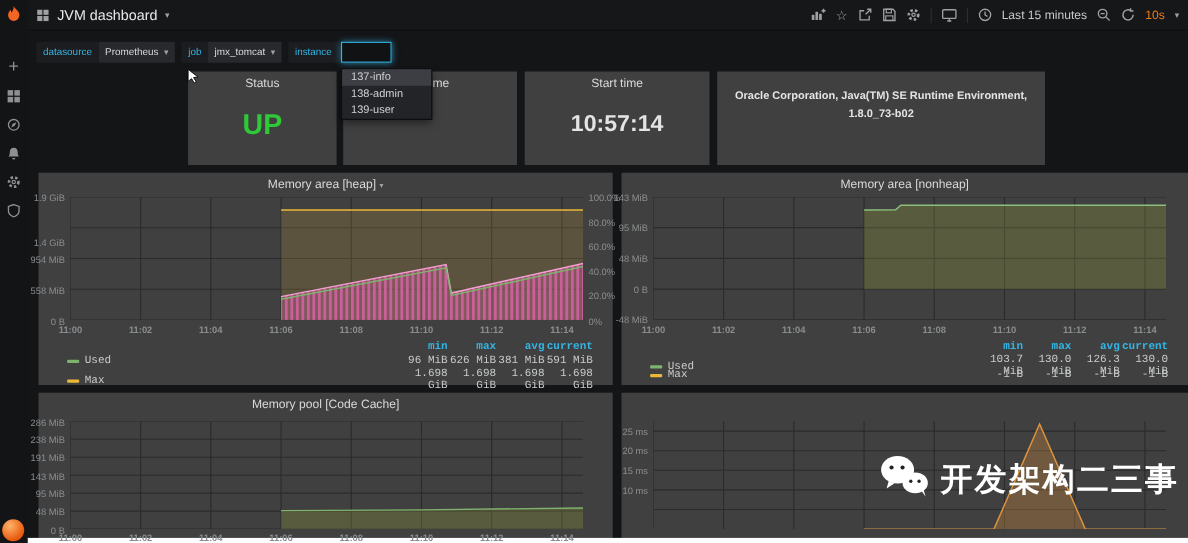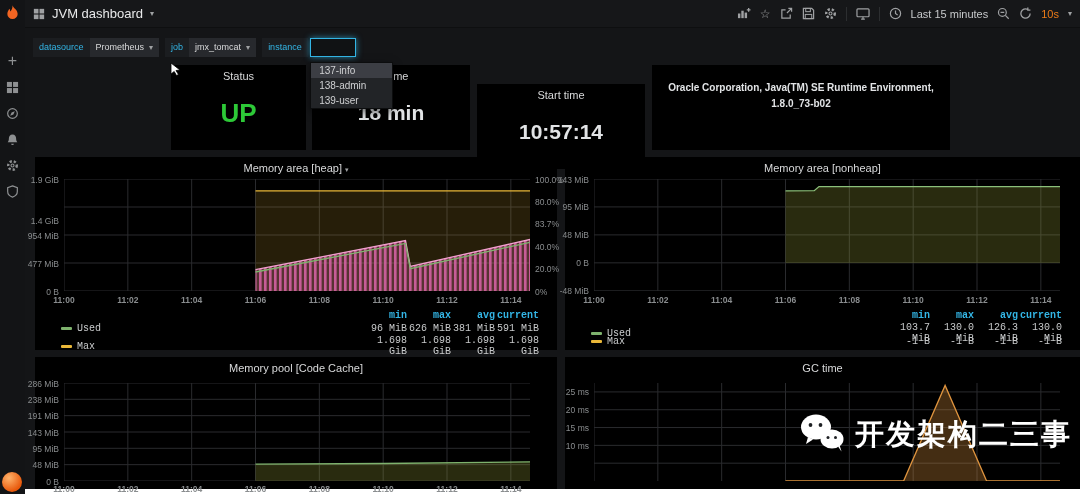--- a/index.html
+++ b/index.html
@@ -32,21 +32,21 @@
   .chip-label { background: #1b1d20; color: #33b5e5; font-size: 9px; height: 19px; line-height: 19px; padding: 0 6px; }
   .chip-value { background: #27292d; color: #d8d9da; font-size: 9px; height: 19px; line-height: 19px; padding: 0 6px; cursor: pointer; display: flex; align-items: center; gap: 5px; }
   .instance-wrap { position: relative; display: flex; align-items: center; gap: 2px; }
   .instance-input { width: 46px; height: 19px; background: #101214; border: 1px solid #33b5e5;
     box-shadow: 0 0 6px rgba(51,181,229,.7); color: #d8d9da; font-size: 10px; padding: 0 4px; outline: none; }
   .var-dropdown { position: absolute; left: 48px; top: 24px; width: 83px; background: #222427;
     border: 1px solid #0c0d0e; box-shadow: 0 3px 8px rgba(0,0,0,.55); z-index: 65; }
   .dd-item { font-size: 10px; color: #cfd0d2; padding: 2px 8px; height: 15px; line-height: 12px; cursor: pointer; }
   .dd-item.active { background: #3c3e44; }
   
-  .panel { position: absolute; background: #000000; }
+  .panel { position: absolute; background: #404040; }
   .panel-title { text-align: center; font-size: 11px; color: #d8d9da; padding-top: 5px; font-weight: 500; cursor: pointer; }
   .title-caret { font-size: 7px; color: #9fa1a3; margin-left: 3px; }
   .stat-value { text-align: center; font-weight: bold; }
   .status-val { font-size: 26px; color: #2dc937; margin-top: 16px; }
   .big-val { font-size: 21px; color: #e2e4e6; margin-top: 19px; }
   .jvm-val { font-size: 10px; font-weight: bold; color: #e2e4e6; margin-top: 15px; padding: 0 10px; line-height: 1.55; text-align: center; }
   
   .plot { position: absolute; cursor: crosshair; }
   .plot svg { width: 100%; height: 100%; display: block; }
   .y-left, .y-right { position: absolute; }
@@ -228,37 +228,36 @@
     </div>
   </div>
 </div>
 
 <div class="panel" style="left:171px;top:65px;width:135px;height:85px;">
   <div class="panel-title">Status</div>
   <div class="stat-value status-val">UP</div>
 </div>
 <div class="panel" style="left:312px;top:65px;width:158px;height:85px;">
   <div class="panel-title">Uptime</div>
-  <div class="stat-value big-val">18 min</div>
-</div>
-<div class="panel" style="left:477px;top:65px;width:168px;height:85px;margin-top:19px;">
+</div>
+<div class="panel" style="left:477px;top:65px;width:168px;height:85px;">
   <div class="panel-title">Start time</div>
   <div class="stat-value big-val">10:57:14</div>
 </div>
 <div class="panel" style="left:652px;top:65px;width:298px;height:85px;">
   <div class="jvm-val">Oracle Corporation, Java(TM) SE Runtime Environment, 1.8.0_73-b02</div>
 </div>
 
 <div class="panel" style="left:35px;top:157px;width:522px;height:193px;">
   <div class="panel-title"><span>Memory area [heap]</span><span class="title-caret">▾</span></div>
   <div class="y-left" style="left:0;top:22px;width:27px;height:112px;">
       <div class="tick" style="top: -4.5px;">1.9 GiB</div>
       <div class="tick" style="top: 17px; margin-top: 20px;">1.4 GiB</div>
       <div class="tick" style="top: 51.5px; padding-left: 28px;">954 MiB</div>
-      <div class="tick" style="top: 79.5px;">477 MiB</div>
+      <div class="tick" style="top: 79.5px;">558 MiB</div>
       <div class="tick" style="top: 107.5px;">0 B</div>
     </div>
   <div class="plot" style="left:29px;top:22px;width:466px;height:112px;">
     <svg class="plot-svg" preserveAspectRatio="none" viewBox="0 0 466 112">
         <line x1="0" y1="0" x2="0" y2="112" stroke="#2a2b2e" stroke-width="1"></line>
         <line x1="63.83561643835616" y1="0" x2="63.83561643835616" y2="112" stroke="#2a2b2e" stroke-width="1"></line>
         <line x1="127.67123287671232" y1="0" x2="127.67123287671232" y2="112" stroke="#2a2b2e" stroke-width="1"></line>
         <line x1="191.5068493150685" y1="0" x2="191.5068493150685" y2="112" stroke="#2a2b2e" stroke-width="1"></line>
         <line x1="255.34246575342465" y1="0" x2="255.34246575342465" y2="112" stroke="#2a2b2e" stroke-width="1"></line>
         <line x1="319.1780821917808" y1="0" x2="319.1780821917808" y2="112" stroke="#2a2b2e" stroke-width="1"></line>
@@ -272,21 +271,21 @@
         <polygon points="191.5,11.9 466.0,11.9 466.0,112.0 191.5,112.0" fill="rgba(234,184,57,0.16)" stroke="none"></polygon>
         <polyline points="191.5,11.9 466.0,11.9" fill="none" stroke="#eab839" stroke-width="1.3"></polyline>
         <polygon points="191.5,90.7 341.5,61.6 346.3,87.4 466.0,60.5 466.0,112.0 191.5,112.0" fill="url(#pinkStripes)" stroke="none"></polygon>
         <polyline points="191.5,90.7 341.5,61.6 346.3,87.4 466.0,60.5" fill="none" stroke="#f2a0cf" stroke-width="1.3"></polyline>
         <polyline points="191.5,93.0 341.5,64.4 346.3,89.6 466.0,63.3" fill="none" stroke="#7eb26d" stroke-width="1.3"></polyline>
       </svg>
   </div>
   <div class="y-right" style="left:497px;top:22px;width:25px;height:112px;">
       <div class="tick" style="top: -4.5px;">100.0%</div>
       <div class="tick" style="top: 17.9px;">80.0%</div>
-      <div class="tick" style="top: 40.3px;">83.7%</div>
+      <div class="tick" style="top: 40.3px;">60.0%</div>
       <div class="tick" style="top: 62.7px;">40.0%</div>
       <div class="tick" style="top: 85.1px;">20.0%</div>
       <div class="tick" style="top: 107.5px;">0%</div>
     </div>
   <div class="x-axis" style="left:29px;top:138px;width:466px;">
       <div class="xtick" style="left: -15px;">11:00</div>
       <div class="xtick" style="left: 48.8356px;">11:02</div>
       <div class="xtick" style="left: 112.671px;">11:04</div>
       <div class="xtick" style="left: 176.507px;">11:06</div>
       <div class="xtick" style="left: 240.342px;">11:08</div>
@@ -432,21 +431,20 @@
       <div class="xtick" style="left: 112.671px;">11:04</div>
       <div class="xtick" style="left: 176.507px;">11:06</div>
       <div class="xtick" style="left: 240.342px;">11:08</div>
       <div class="xtick" style="left: 304.178px;">11:10</div>
       <div class="xtick" style="left: 368.014px;">11:12</div>
       <div class="xtick" style="left: 431.849px;">11:14</div>
     </div>
 </div>
 
 <div class="panel" style="left:565px;top:357px;width:515px;height:137px;">
-  <div class="panel-title">GC time</div>
   <div class="y-left" style="left:0;top:26px;width:27px;height:98px;">
       <div class="tick" style="top: 4.40909px;">25 ms</div>
       <div class="tick" style="top: 22.2273px;">20 ms</div>
       <div class="tick" style="top: 40.0455px; margin-left: 13px;">15 ms</div>
       <div class="tick" style="top: 57.8636px;">10 ms</div>
       <div class="tick" style="top: 75.6818px; margin-top: 40px;">5 ms</div>
     </div>
   <div class="plot" style="left:29px;top:26px;width:466px;height:98px;">
     <svg class="plot-svg" preserveAspectRatio="none" viewBox="0 0 466 98">
         <line x1="0" y1="0" x2="0" y2="98" stroke="#2a2b2e" stroke-width="1"></line>

